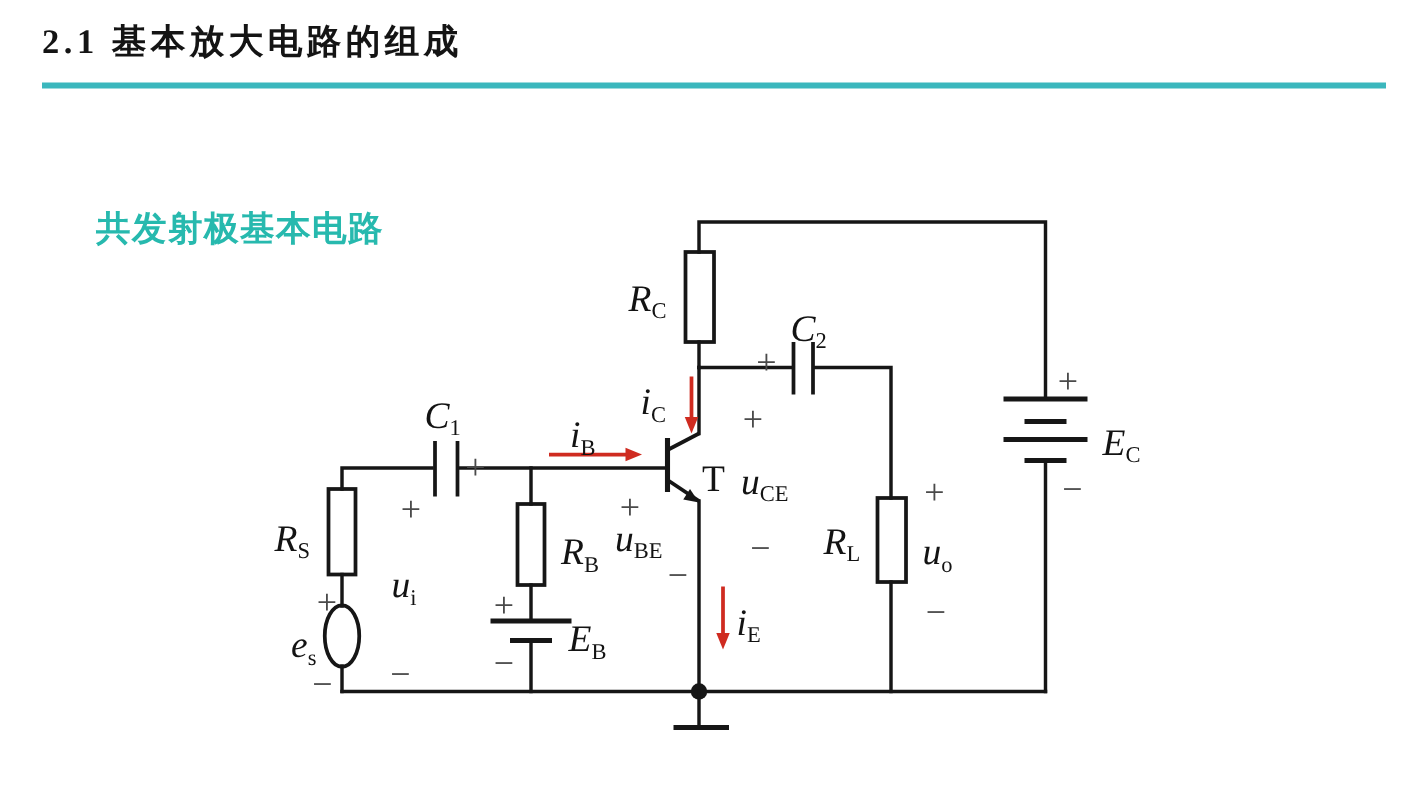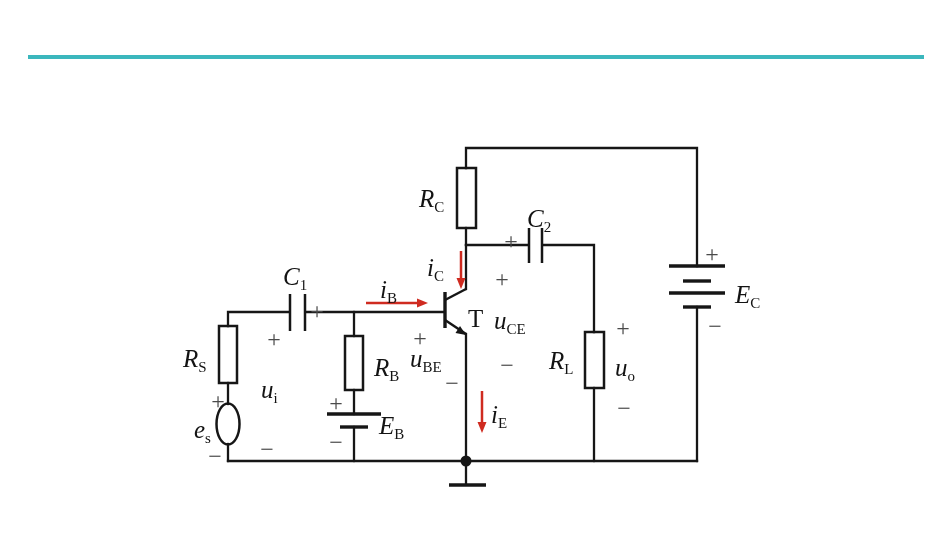--- a/index.html
+++ b/index.html
@@ -26,21 +26,23 @@
   .sign{font-family:"Liberation Serif","DejaVu Serif",serif;font-size:24px;fill:#4a4a4a;
         text-anchor:middle;}
   .arrow{stroke:#cf2b20;stroke-width:2.5;fill:none;}
   .arrowhead{fill:#cf2b20;stroke:none;}
 </style>
 </head>
 <body>
 
 <div class="slide">
 
+  <div class="course-title">2.1 基本放大电路的组成</div>
   <div class="title-rule"></div>
+  <div class="subtitle">共发射极基本电路</div>
 
   <svg width="950" height="535" viewBox="0 0 950 535">
 
     <g>
       <polyline class="wire" points="228,326 228,312 288,312"></polyline>
       <line class="wire" x1="306" y1="312" x2="443" y2="312"></line>
       <line class="wire" x1="228" y1="383" x2="228" y2="404"></line>
       <line class="wire" x1="228" y1="444" x2="228" y2="461"></line>
     </g>
     <g>

